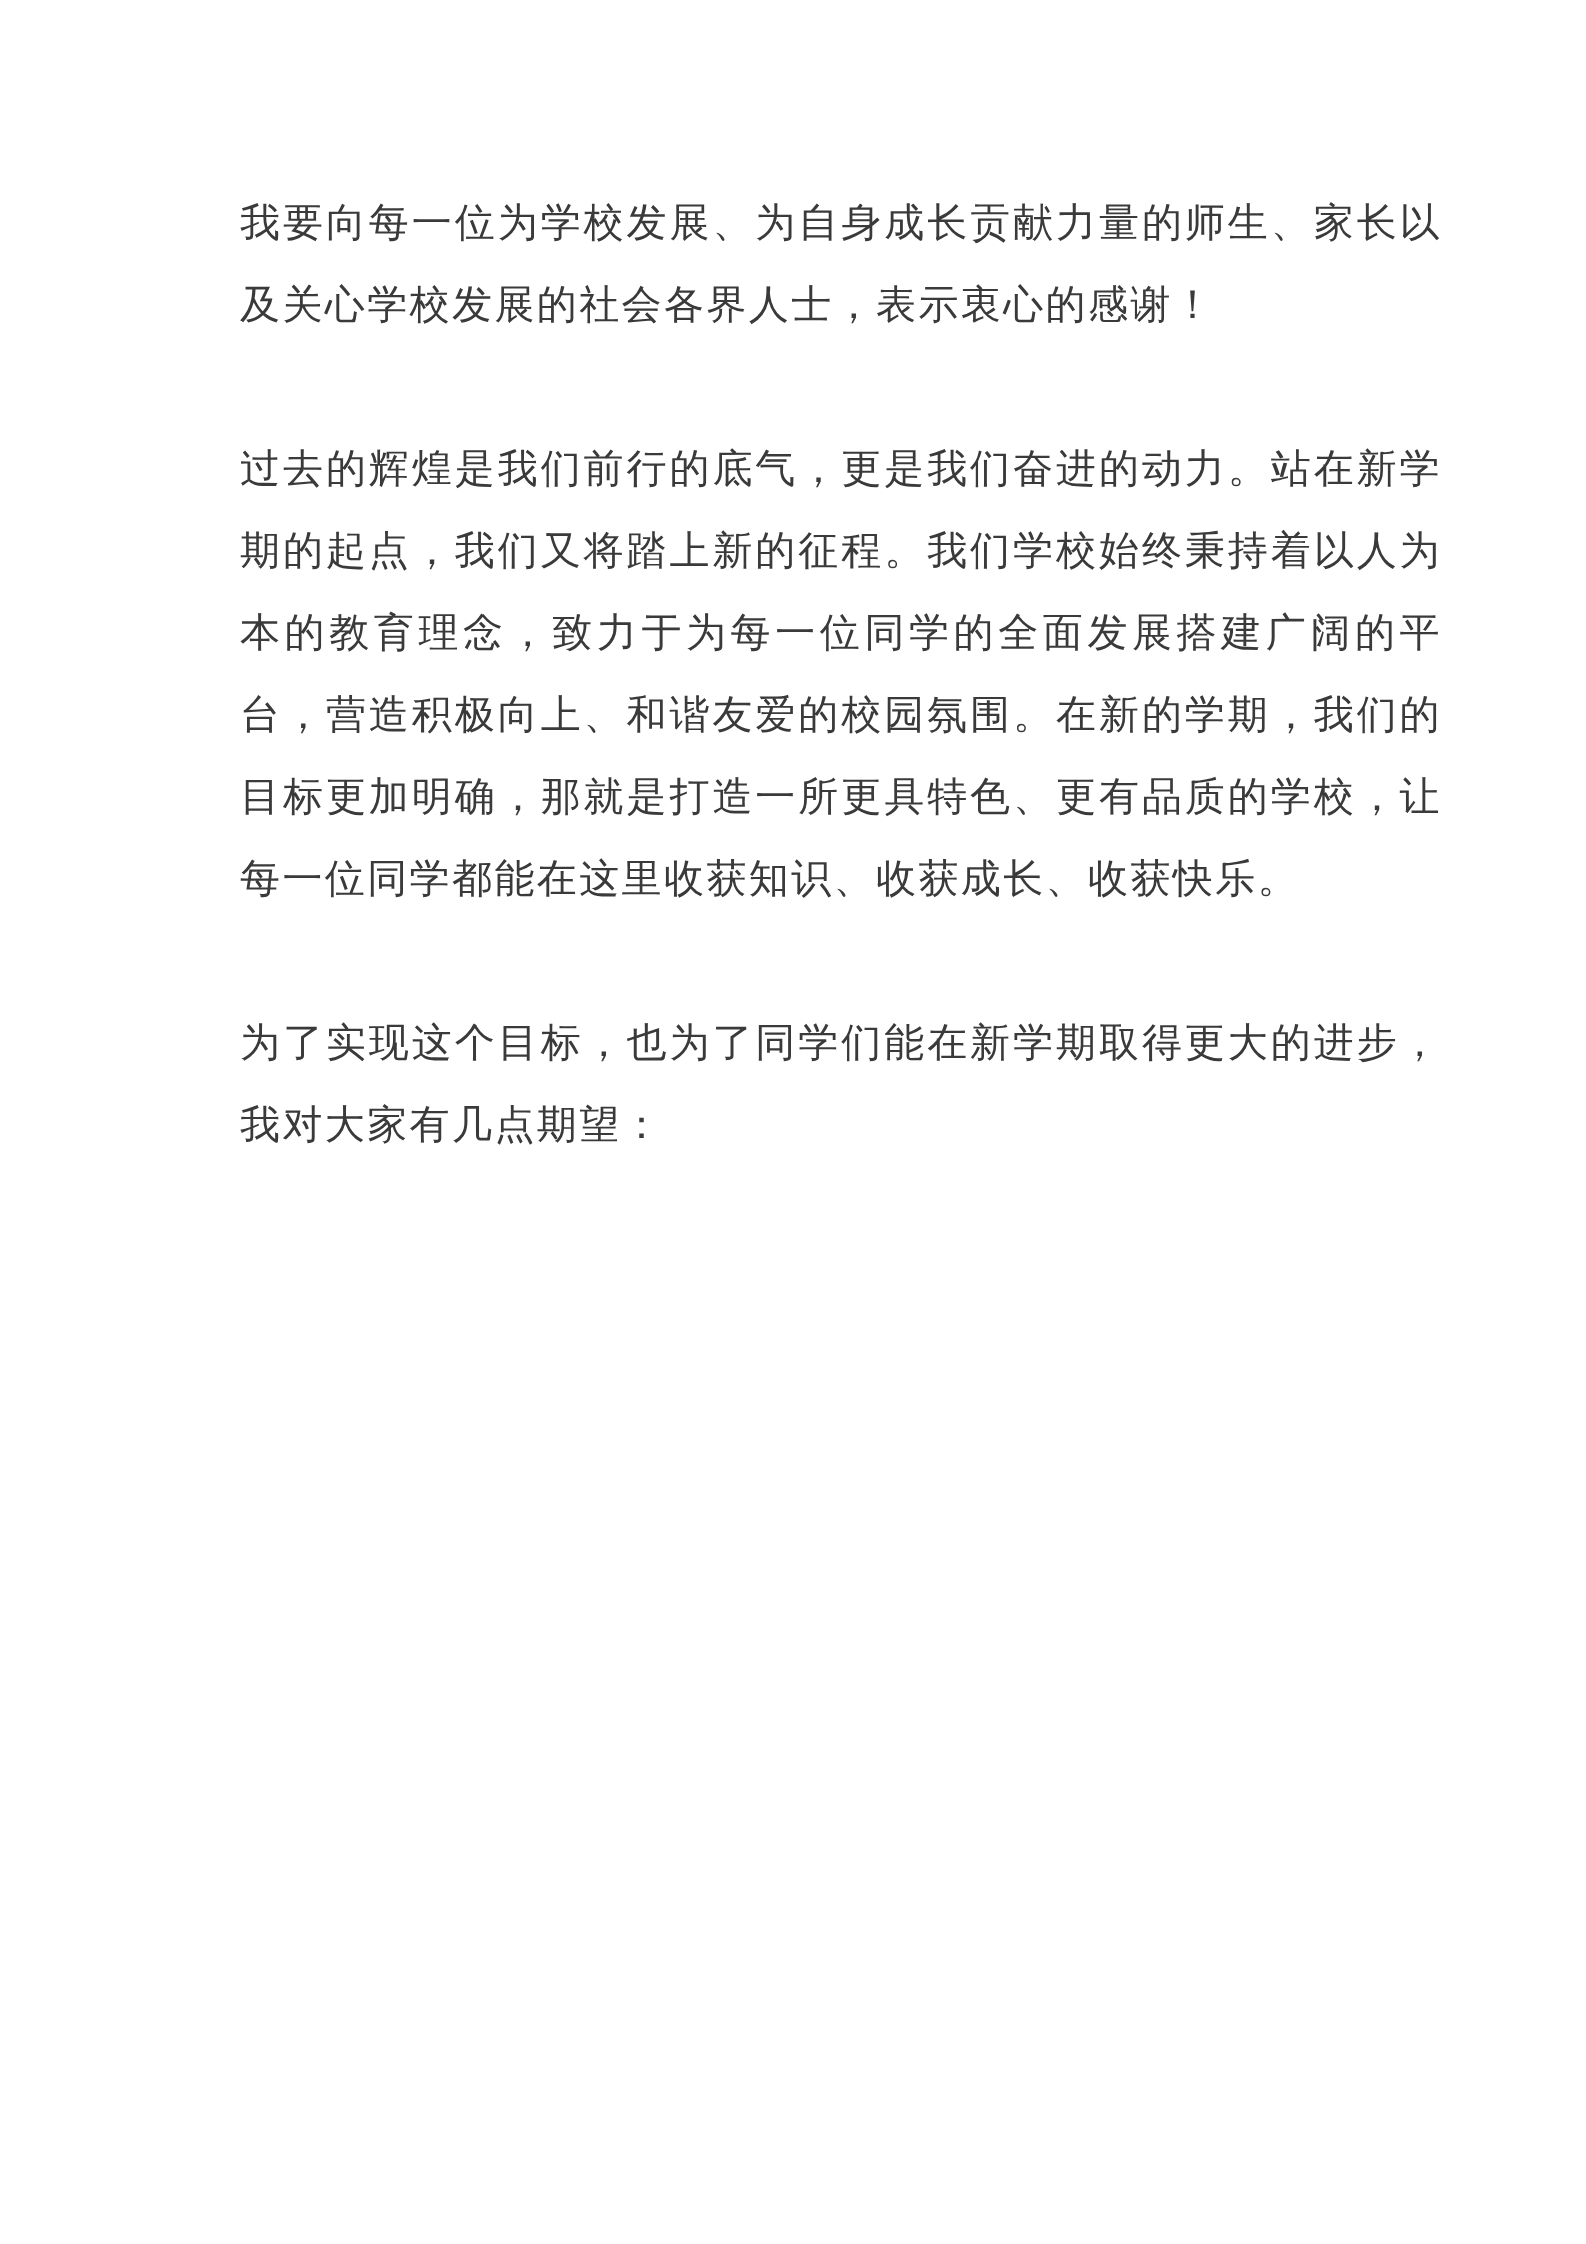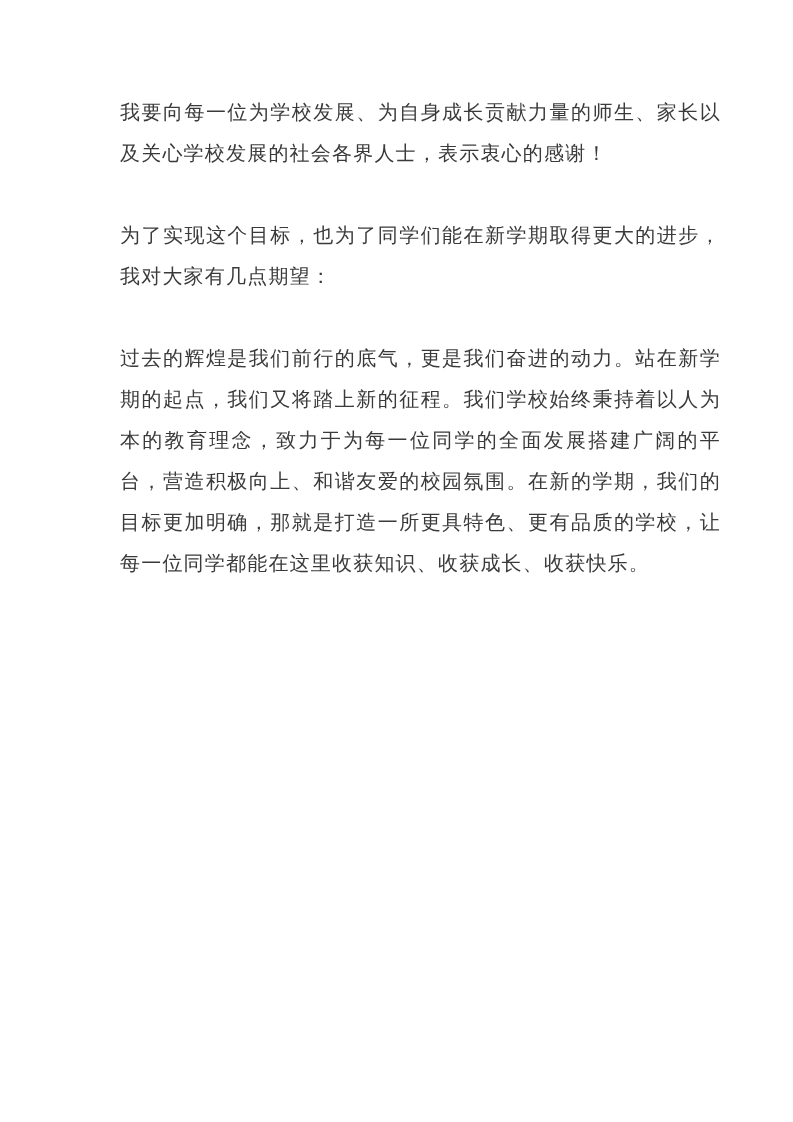--- a/index.html
+++ b/index.html
@@ -36,17 +36,17 @@
   .page p.body-paragraph:last-child {
     margin-bottom: 0;
   }
 </style>
 </head>
 <body>
 
 <div class="page">
   <p class="body-paragraph">我要向每一位为学校发展、为自身成长贡献力量的师生、家长以及关心学校发展的社会各界人士，表示衷心的感谢！</p>
 
+  <p class="body-paragraph">过去的辉煌是我们前行的底气，更是我们奋进的动力。站在新学期的起点，我们又将踏上新的征程。我们学校始终秉持着以人为本的教育理念，致力于为每一位同学的全面发展搭建广阔的平台，营造积极向上、和谐友爱的校园氛围。在新的学期，我们的目标更加明确，那就是打造一所更具特色、更有品质的学校，让每一位同学都能在这里收获知识、收获成长、收获快乐。</p>
+
   <p class="body-paragraph">为了实现这个目标，也为了同学们能在新学期取得更大的进步，我对大家有几点期望：</p>
-
-  <p class="body-paragraph">过去的辉煌是我们前行的底气，更是我们奋进的动力。站在新学期的起点，我们又将踏上新的征程。我们学校始终秉持着以人为本的教育理念，致力于为每一位同学的全面发展搭建广阔的平台，营造积极向上、和谐友爱的校园氛围。在新的学期，我们的目标更加明确，那就是打造一所更具特色、更有品质的学校，让每一位同学都能在这里收获知识、收获成长、收获快乐。</p>
 
 </div>
 
 </body></html>

